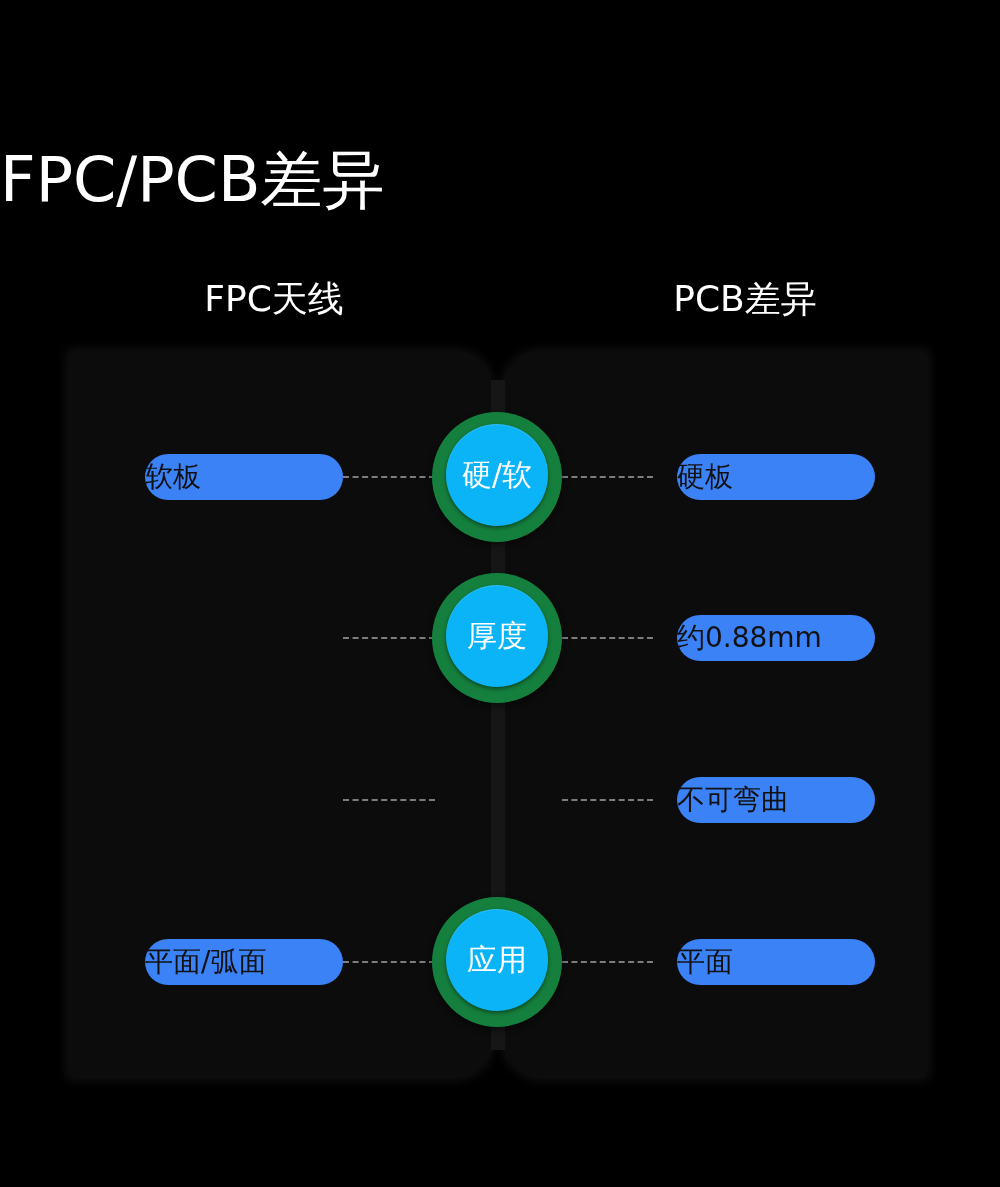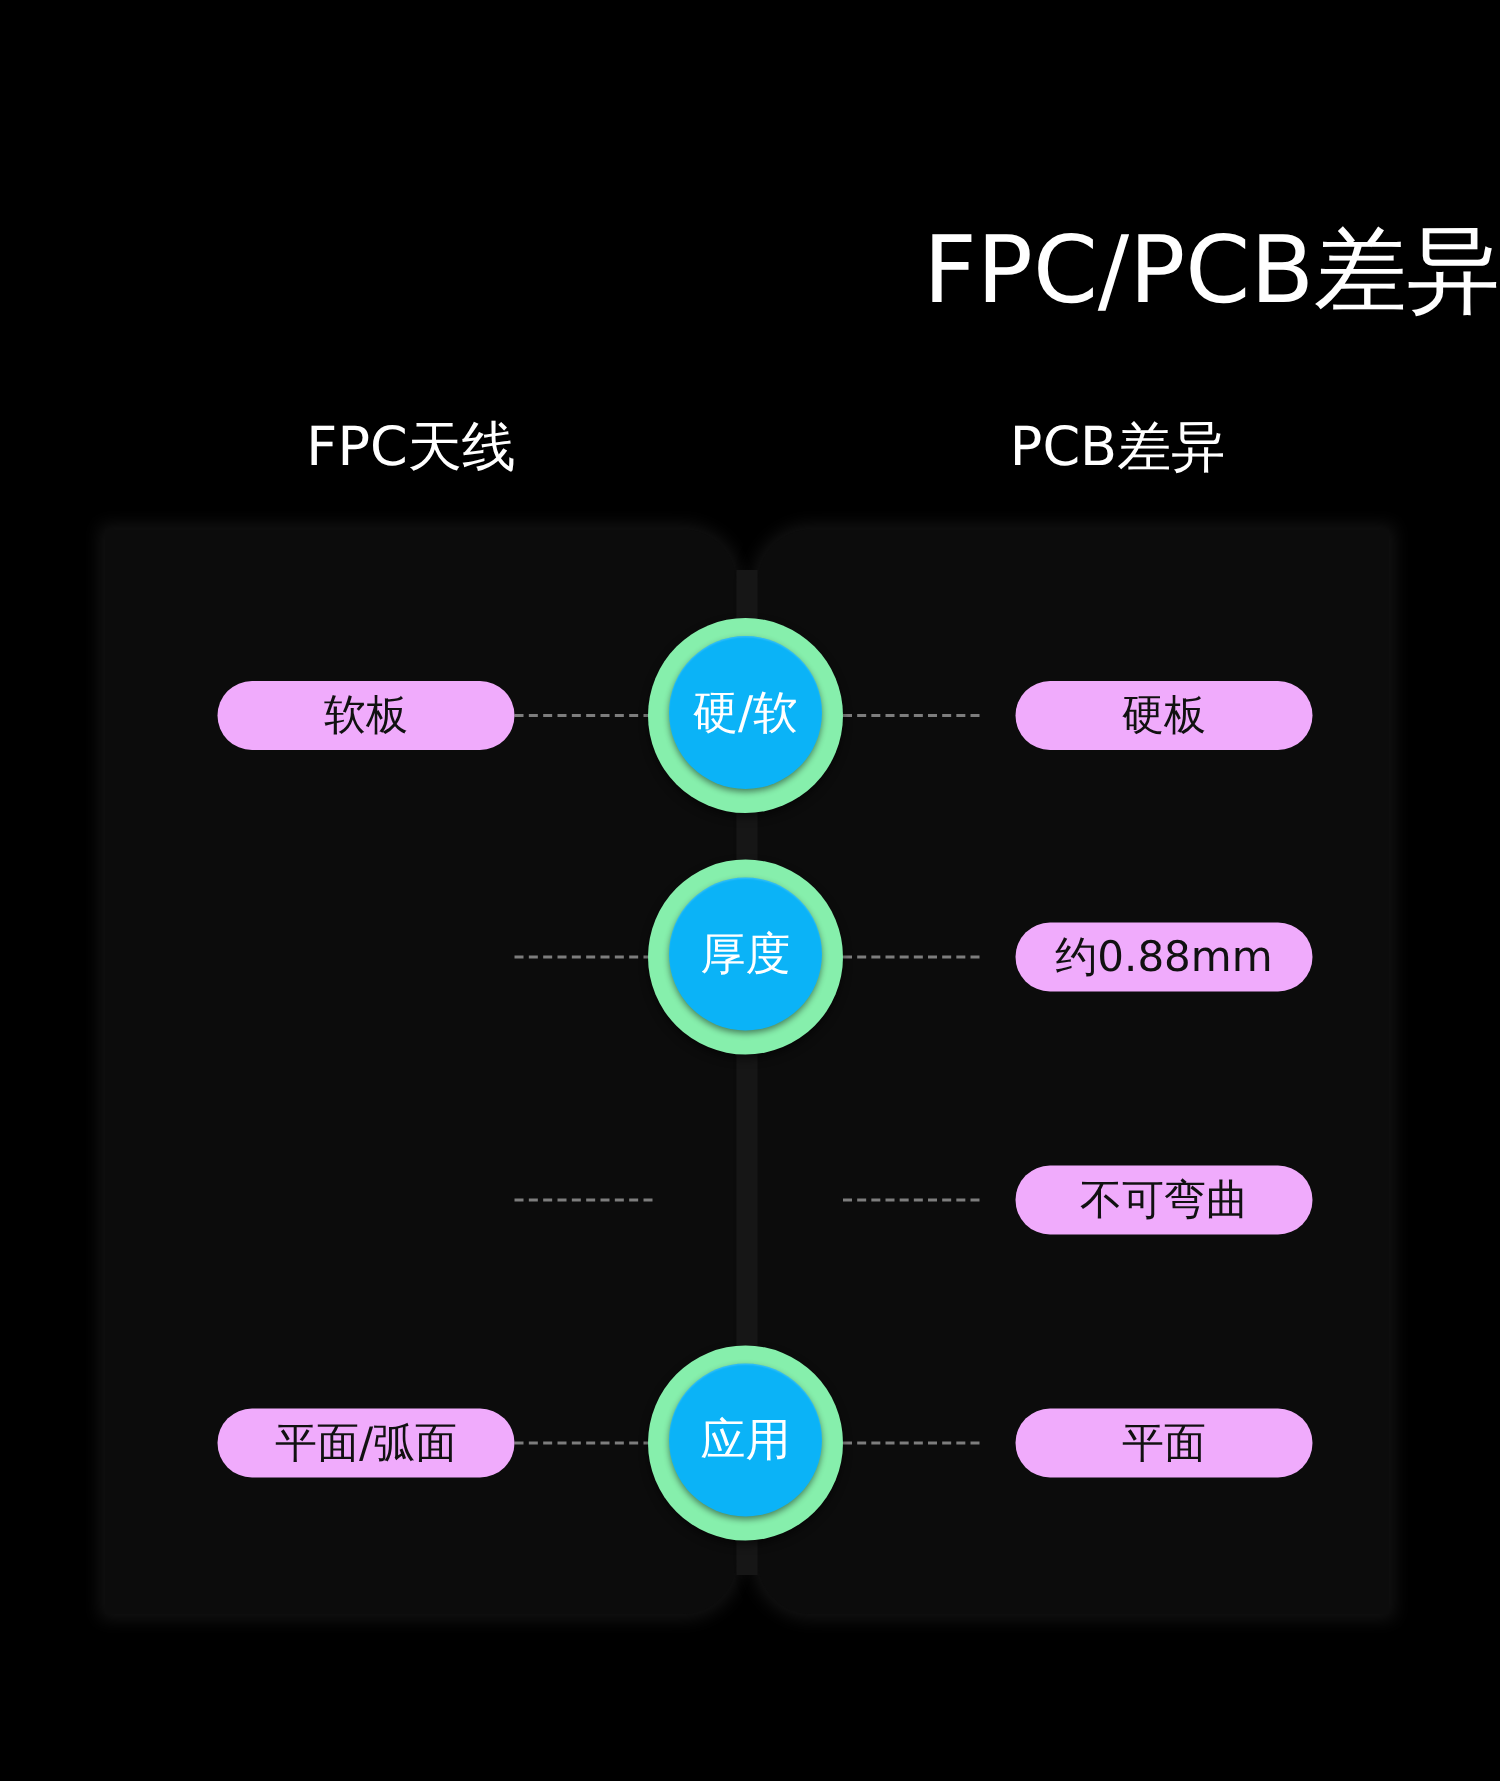--- a/index.html
+++ b/index.html
@@ -1,52 +1,52 @@
 <!DOCTYPE html>
 <html><head>
 <meta charset="utf-8">
 <style>
   html, body { margin:0; padding:0; }
   body {
     width:1000px; height:1187px; background:#000; position:relative; overflow:hidden;
     font-family: "DejaVu Sans", "Liberation Sans", sans-serif; color:#fff;
   }
   .title {
-    position:absolute; left:0; top:140px; width:1000px; text-align:right;
+    position:absolute; left:0; top:140px; width:1000px; text-align:left;
     font-size:62px; font-weight:500; letter-spacing:0px; line-height:80px;
   }
   .col-head {
     position:absolute; top:250px; font-size:36px; line-height:50px; text-align:center; width:300px;margin-top:24px;
   }
   .col-head.left { left:124px; }
   .col-head.right { left:595px; }
   .panel {
     position:absolute; top:353px; height:723px; background:#0c0c0c;
     box-shadow: 0 0 12px 3px rgba(60,60,60,0.35);
   }
   .panel.left { left:70px; width:421px; border-radius:0 36px 36px 0; }
   .panel.right { left:505px; width:421px; border-radius:36px 0 0 36px; }
   .spine {
     position:absolute; left:491px; top:380px; width:14px; height:670px; background:#161616;
   }
   .row { position:absolute; left:0; width:1000px; height:130px; }
   .pill {
-    position:absolute; top:42px; width:198px; height:46px; background:#f0abfc; border-radius:23px;
-    color:#111; font-size:28px; line-height:46px; text-align:center;
+    position:absolute; top:42px; width:198px; height:46px; background:#3b82f6; border-radius:23px;
+    color:#111; font-size:28px; line-height:46px; 
   }
   .pill.left { left:145px; }
   .pill.right { left:677px; }
   .dash {
     position:absolute; top:64px; height:0; border-top:2px dashed #7d7d7d;
   }
   .dash.left { left:343px; width:92px; }
   .dash.right { left:562px; width:91px; }
   .circle {
     position:absolute; left:432px; top:0; width:130px; height:130px; border-radius:50%;
-    background:#86efac; box-shadow: 0 3px 6px rgba(0,0,0,0.5);
+    background:#15803d; box-shadow: 0 3px 6px rgba(0,0,0,0.5);
   }
   .circle .inner {
     position:absolute; left:14px; top:12px; width:102px; height:102px; border-radius:50%;
     background:#0bb3f7; box-shadow: 0 2px 4px rgba(0,0,0,0.45), inset 0 1px 1px rgba(255,255,255,0.15);
     display:flex; align-items:center; justify-content:center;
     color:#fff; font-size:30px;
   }
 </style>
 </head>
 <body>

